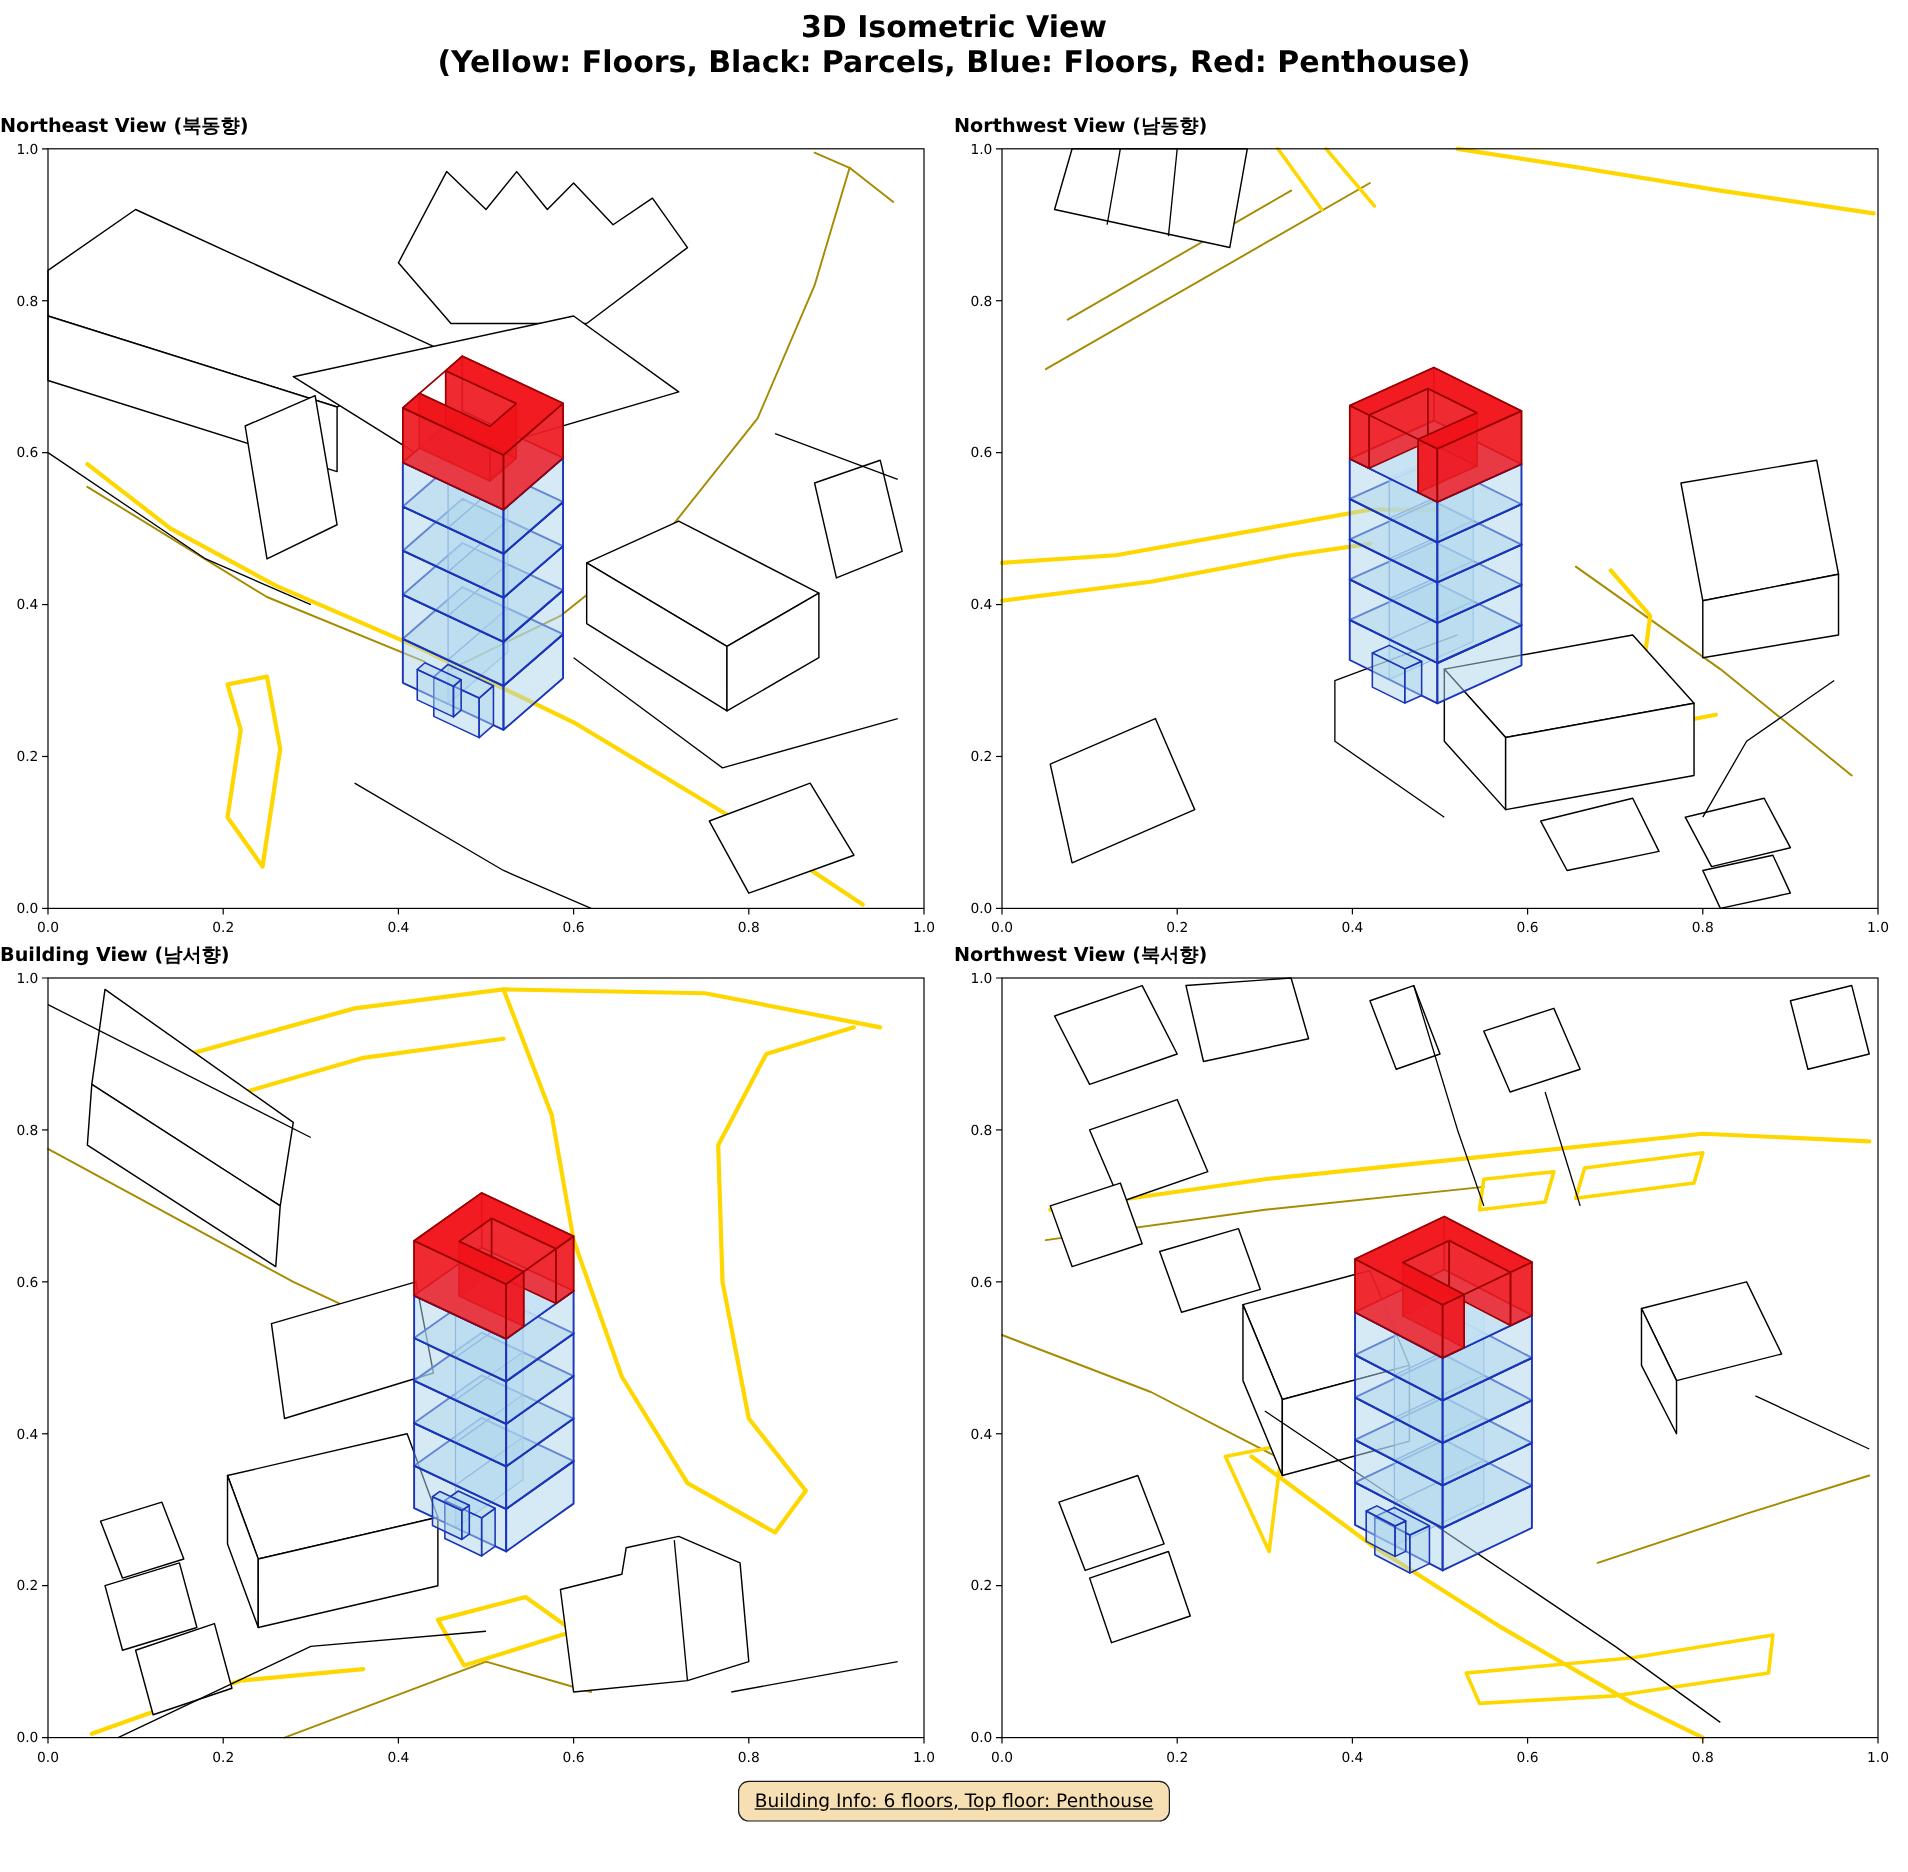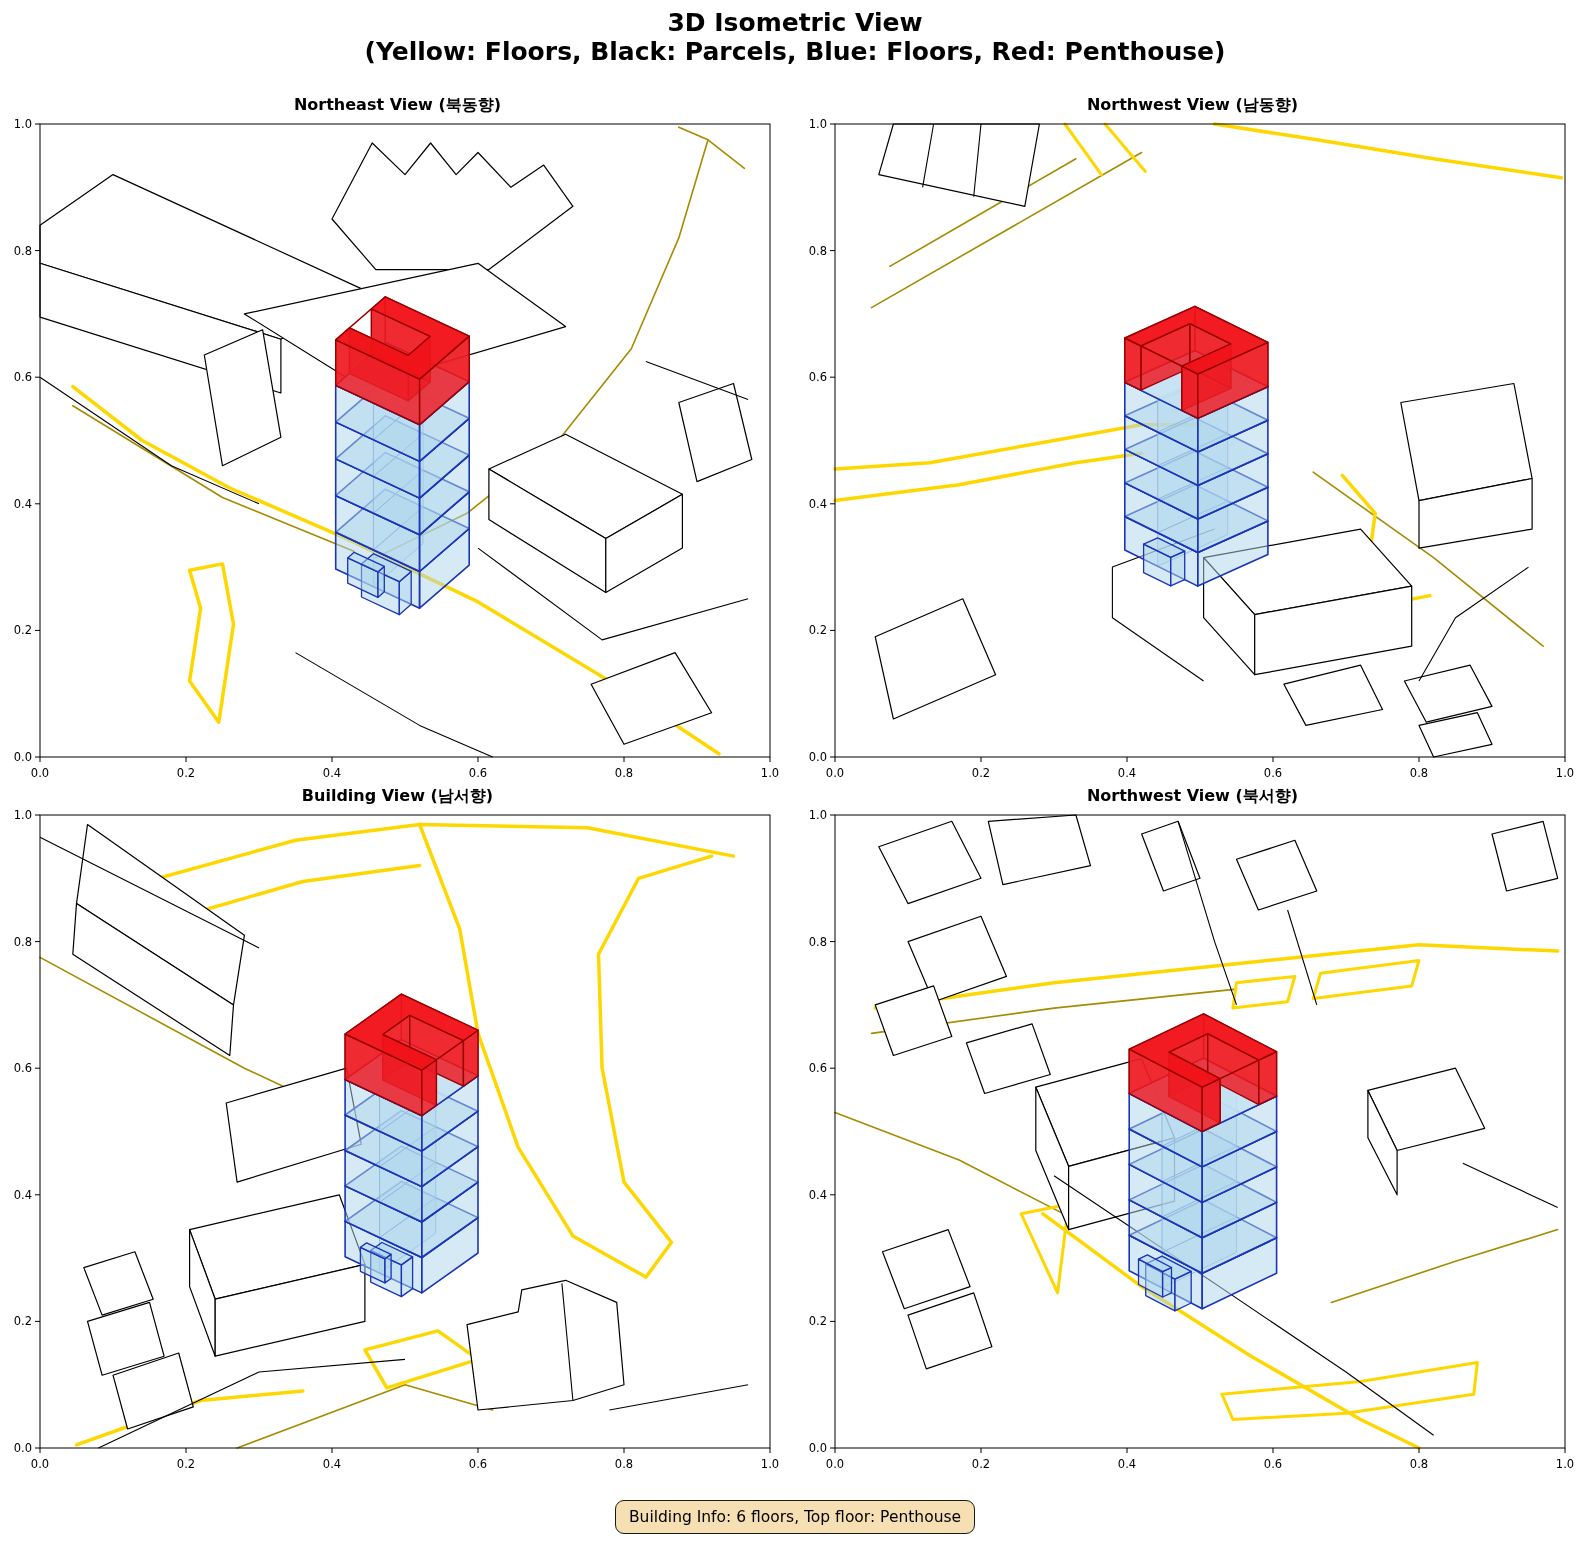--- a/index.html
+++ b/index.html
@@ -1,24 +1,24 @@
 <!DOCTYPE html>
 <html><head>
 <meta charset="utf-8">
 <style>
   html,body{margin:0;padding:0;background:#ffffff;width:1590px;height:1560px;overflow:hidden;
     font-family:"DejaVu Sans","Liberation Sans",sans-serif;color:#000;}
   .fig{width:1590px;height:1560px;position:relative;}
   .fig-title{ text-align:center; font-weight:bold; font-size:25px; line-height:29px; padding-top:8px;}
   .grid{display:grid; grid-template-columns:795px 795px; margin-top:28px;}
   .cell{width:795px;}
-  .sub-title{text-align:center; font-weight:bold; font-size:16px; height:22px; line-height:22px;}
+  .sub-title{text-align:left; font-weight:bold; font-size:16px; height:22px; line-height:22px;}
   svg{display:block;}
   svg text{font-family:"DejaVu Sans","Liberation Sans",sans-serif; fill:#000;}
-  .caption-row{width:1590px; display:flex; justify-content:center; margin-top:24px;}
+  .caption-row{width:1590px; display:flex; justify-content:center; margin-top:8px;text-decoration:underline;}
   .caption{font-size:15.5px; padding:7px 13px; border-radius:9px; border:1.5px solid #1a1a1a;}
 </style>
 </head>
 <body>
 
 <div class="fig">
   <div class="fig-title">
     <div>3D Isometric View</div>
     <div>(Yellow: Floors, Black: Parcels, Blue: Floors, Red: Penthouse)</div>
   </div>

